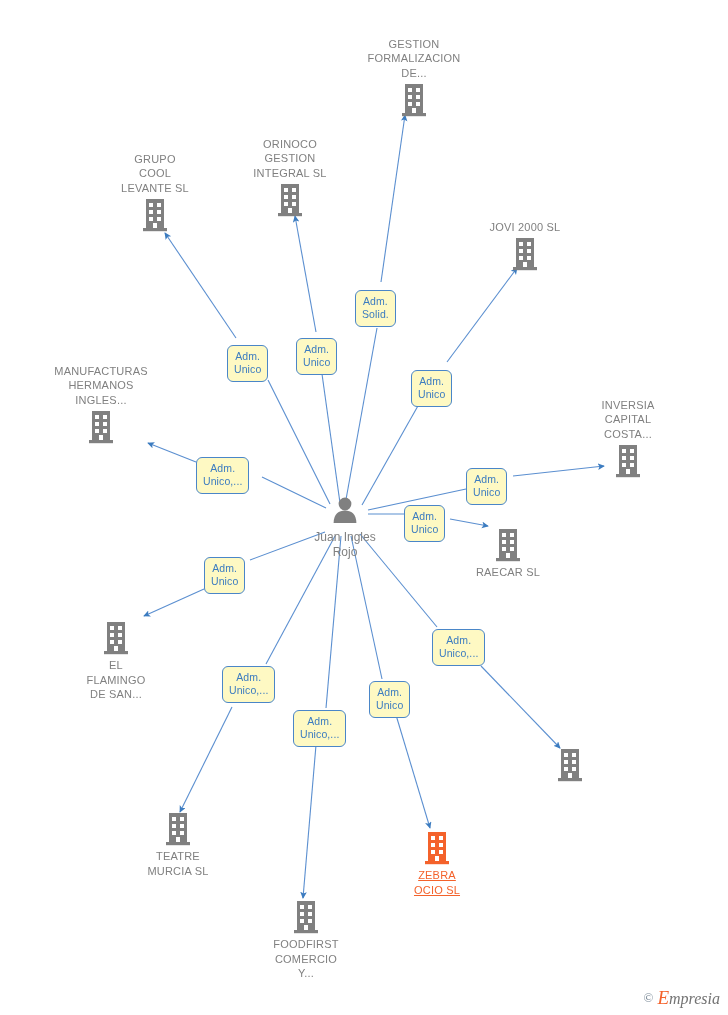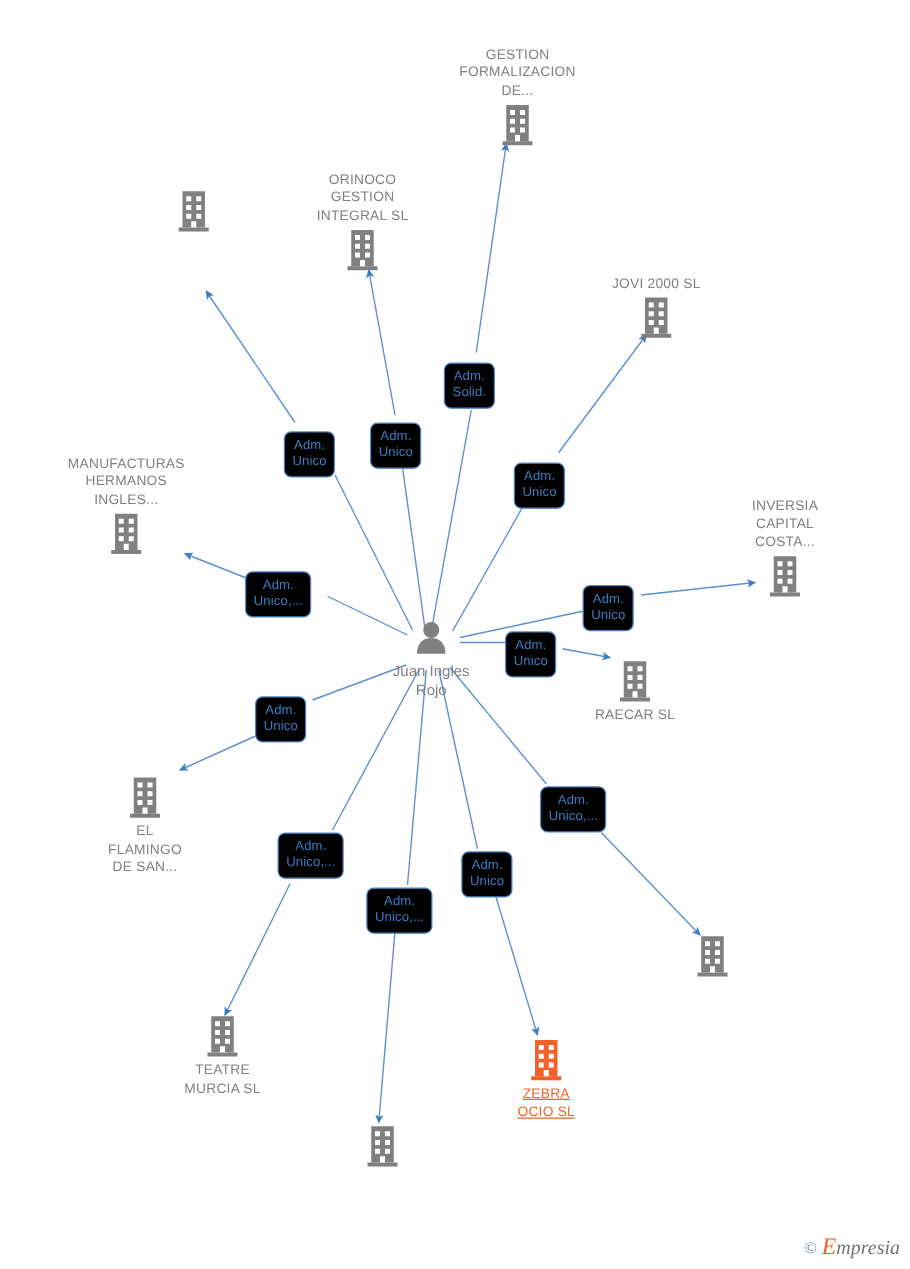--- a/index.html
+++ b/index.html
@@ -34,21 +34,21 @@
     position:absolute;
     width:140px;margin-left:-70px;
     text-align:center;
     color:#808080;font-size:12px;line-height:15px;
   }
   .person .lbl{display:block;white-space:pre-line;margin-top:2px;}
 
   .elabel{
     position:absolute;
     box-sizing:border-box;
-    background:#000000;
+    background:#fef9c3;
     border:1px solid #4a86c8;
     border-radius:6px;
     color:#3c7cc0;
     font-size:10.5px;
     line-height:13px;
     text-align:center;
     padding:4px 6px 5px 6px;
     white-space:pre-line;
     letter-spacing:.1px;
   }
@@ -151,20 +151,23 @@
               <rect x="16" y="5" width="4" height="4"></rect>
               <rect x="8" y="12" width="4" height="4"></rect>
               <rect x="16" y="12" width="4" height="4"></rect>
               <rect x="8" y="19" width="4" height="4"></rect>
               <rect x="16" y="19" width="4" height="4"></rect>
               <rect x="12" y="25" width="4" height="5"></rect>
             </g>
           </svg></span>
       </div>
       <div class="node label-top" style="left: 155px; top: 151.5px;">
+        <span class="lbl">GRUPO
+COOL
+LEVANTE SL</span>
         <span class="ico"><svg width="28" height="34" viewBox="0 0 28 34" aria-hidden="true">
             <rect x="5" y="1" width="18" height="29" fill="#808080"></rect>
             <rect x="2" y="30" width="24" height="3.2" fill="#808080"></rect>
             <g fill="#ffffff">
               <rect x="8" y="5" width="4" height="4"></rect>
               <rect x="16" y="5" width="4" height="4"></rect>
               <rect x="8" y="12" width="4" height="4"></rect>
               <rect x="16" y="12" width="4" height="4"></rect>
               <rect x="8" y="19" width="4" height="4"></rect>
               <rect x="16" y="19" width="4" height="4"></rect>
@@ -314,20 +317,23 @@
             <g fill="#ffffff">
               <rect x="8" y="5" width="4" height="4"></rect>
               <rect x="16" y="5" width="4" height="4"></rect>
               <rect x="8" y="12" width="4" height="4"></rect>
               <rect x="16" y="12" width="4" height="4"></rect>
               <rect x="8" y="19" width="4" height="4"></rect>
               <rect x="16" y="19" width="4" height="4"></rect>
               <rect x="12" y="25" width="4" height="5"></rect>
             </g>
           </svg></span>
+        <span class="lbl">FOODFIRST
+COMERCIO
+Y...</span>
       </div>
     </div>
   <div id="edge-labels">
       <div class="elabel" style="left: 355px; top: 290px;">Adm.
 Solid.</div>
       <div class="elabel" style="left: 296px; top: 338px;">Adm.
 Unico</div>
       <div class="elabel" style="left: 227px; top: 345px;">Adm.
 Unico</div>
       <div class="elabel" style="left: 411px; top: 370px;">Adm.

